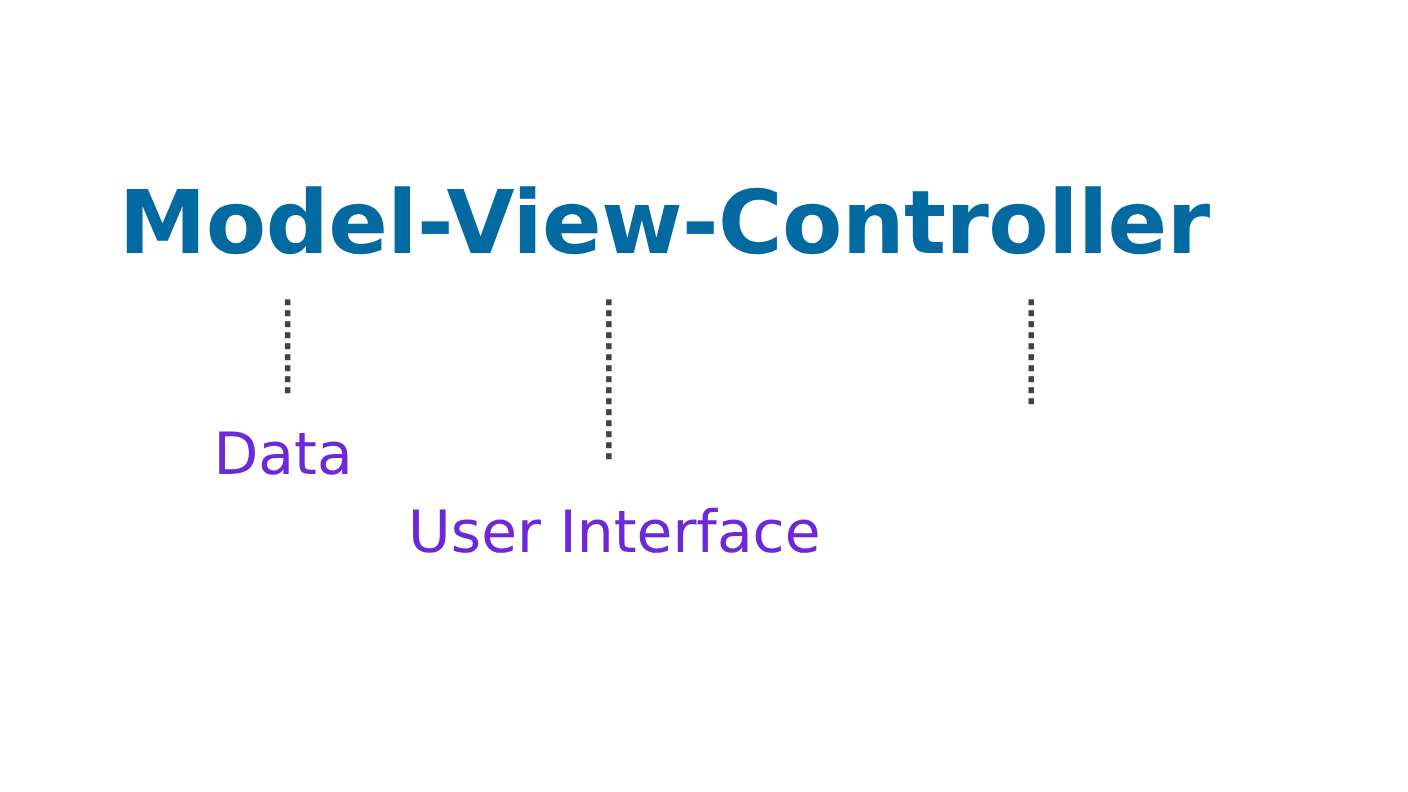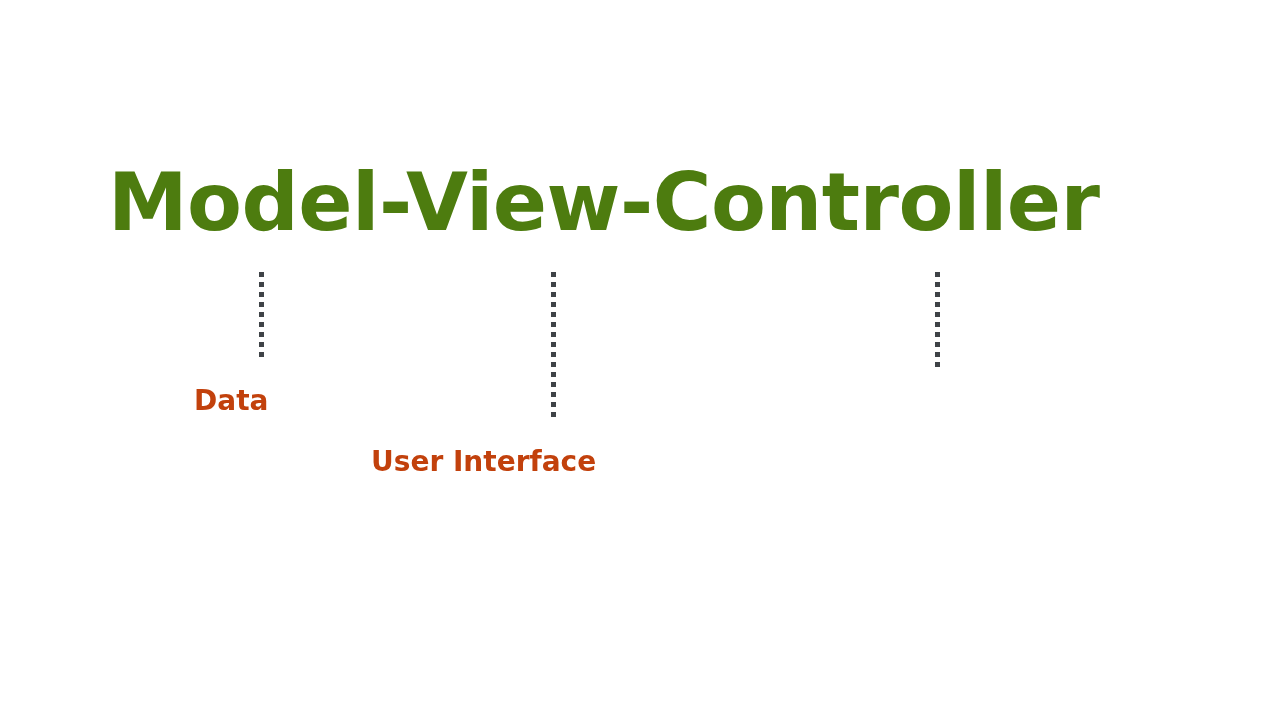--- a/index.html
+++ b/index.html
@@ -24,21 +24,21 @@
 
   
   .title {
     position: absolute;
     left: 108px;
     top: 163px;
     font-family: "DejaVu Sans", sans-serif;
     font-size: 80px;
     font-weight: bold;
     letter-spacing: -0.5px;
-    color: #4d7c0f;
+    color: #0369a1;
     white-space: nowrap;
     line-height: 1.0;
   }
 
   
   .leader {
     position: absolute;
     width: 5px;
     background-image:
       linear-gradient(
@@ -53,29 +53,29 @@
   }
 
   .leader-1 { left: 259px; top: 272px; height: 87px; }
   .leader-2 { left: 551px; top: 272px; height: 148px; }
   .leader-3 { left: 935px; top: 272px; height: 97px; }
 
   
   .leaf {
     position: absolute;
     font-family: "DejaVu Sans", sans-serif;
-    font-size: 28px;
-    font-weight: 700;
-    color: #c2410c;
+    font-size: 53px;
+    font-weight: 400;
+    color: #6d28d9;
     white-space: nowrap;
     line-height: 1.0;
   }
 
   .leaf-data      { left: 194px; top: 387px; }
-  .leaf-ui        { left: 371px; top: 448px; }
+  .leaf-ui        { left: 371px; top: 458px; }
   .leaf-coord     { left: 777px; top: 387px; }
 </style>
 </head>
 <body>
 
 <div id="slide">
 
   <div class="title">Model-View-Controller</div>
 
   <div class="leader leader-1"></div>

